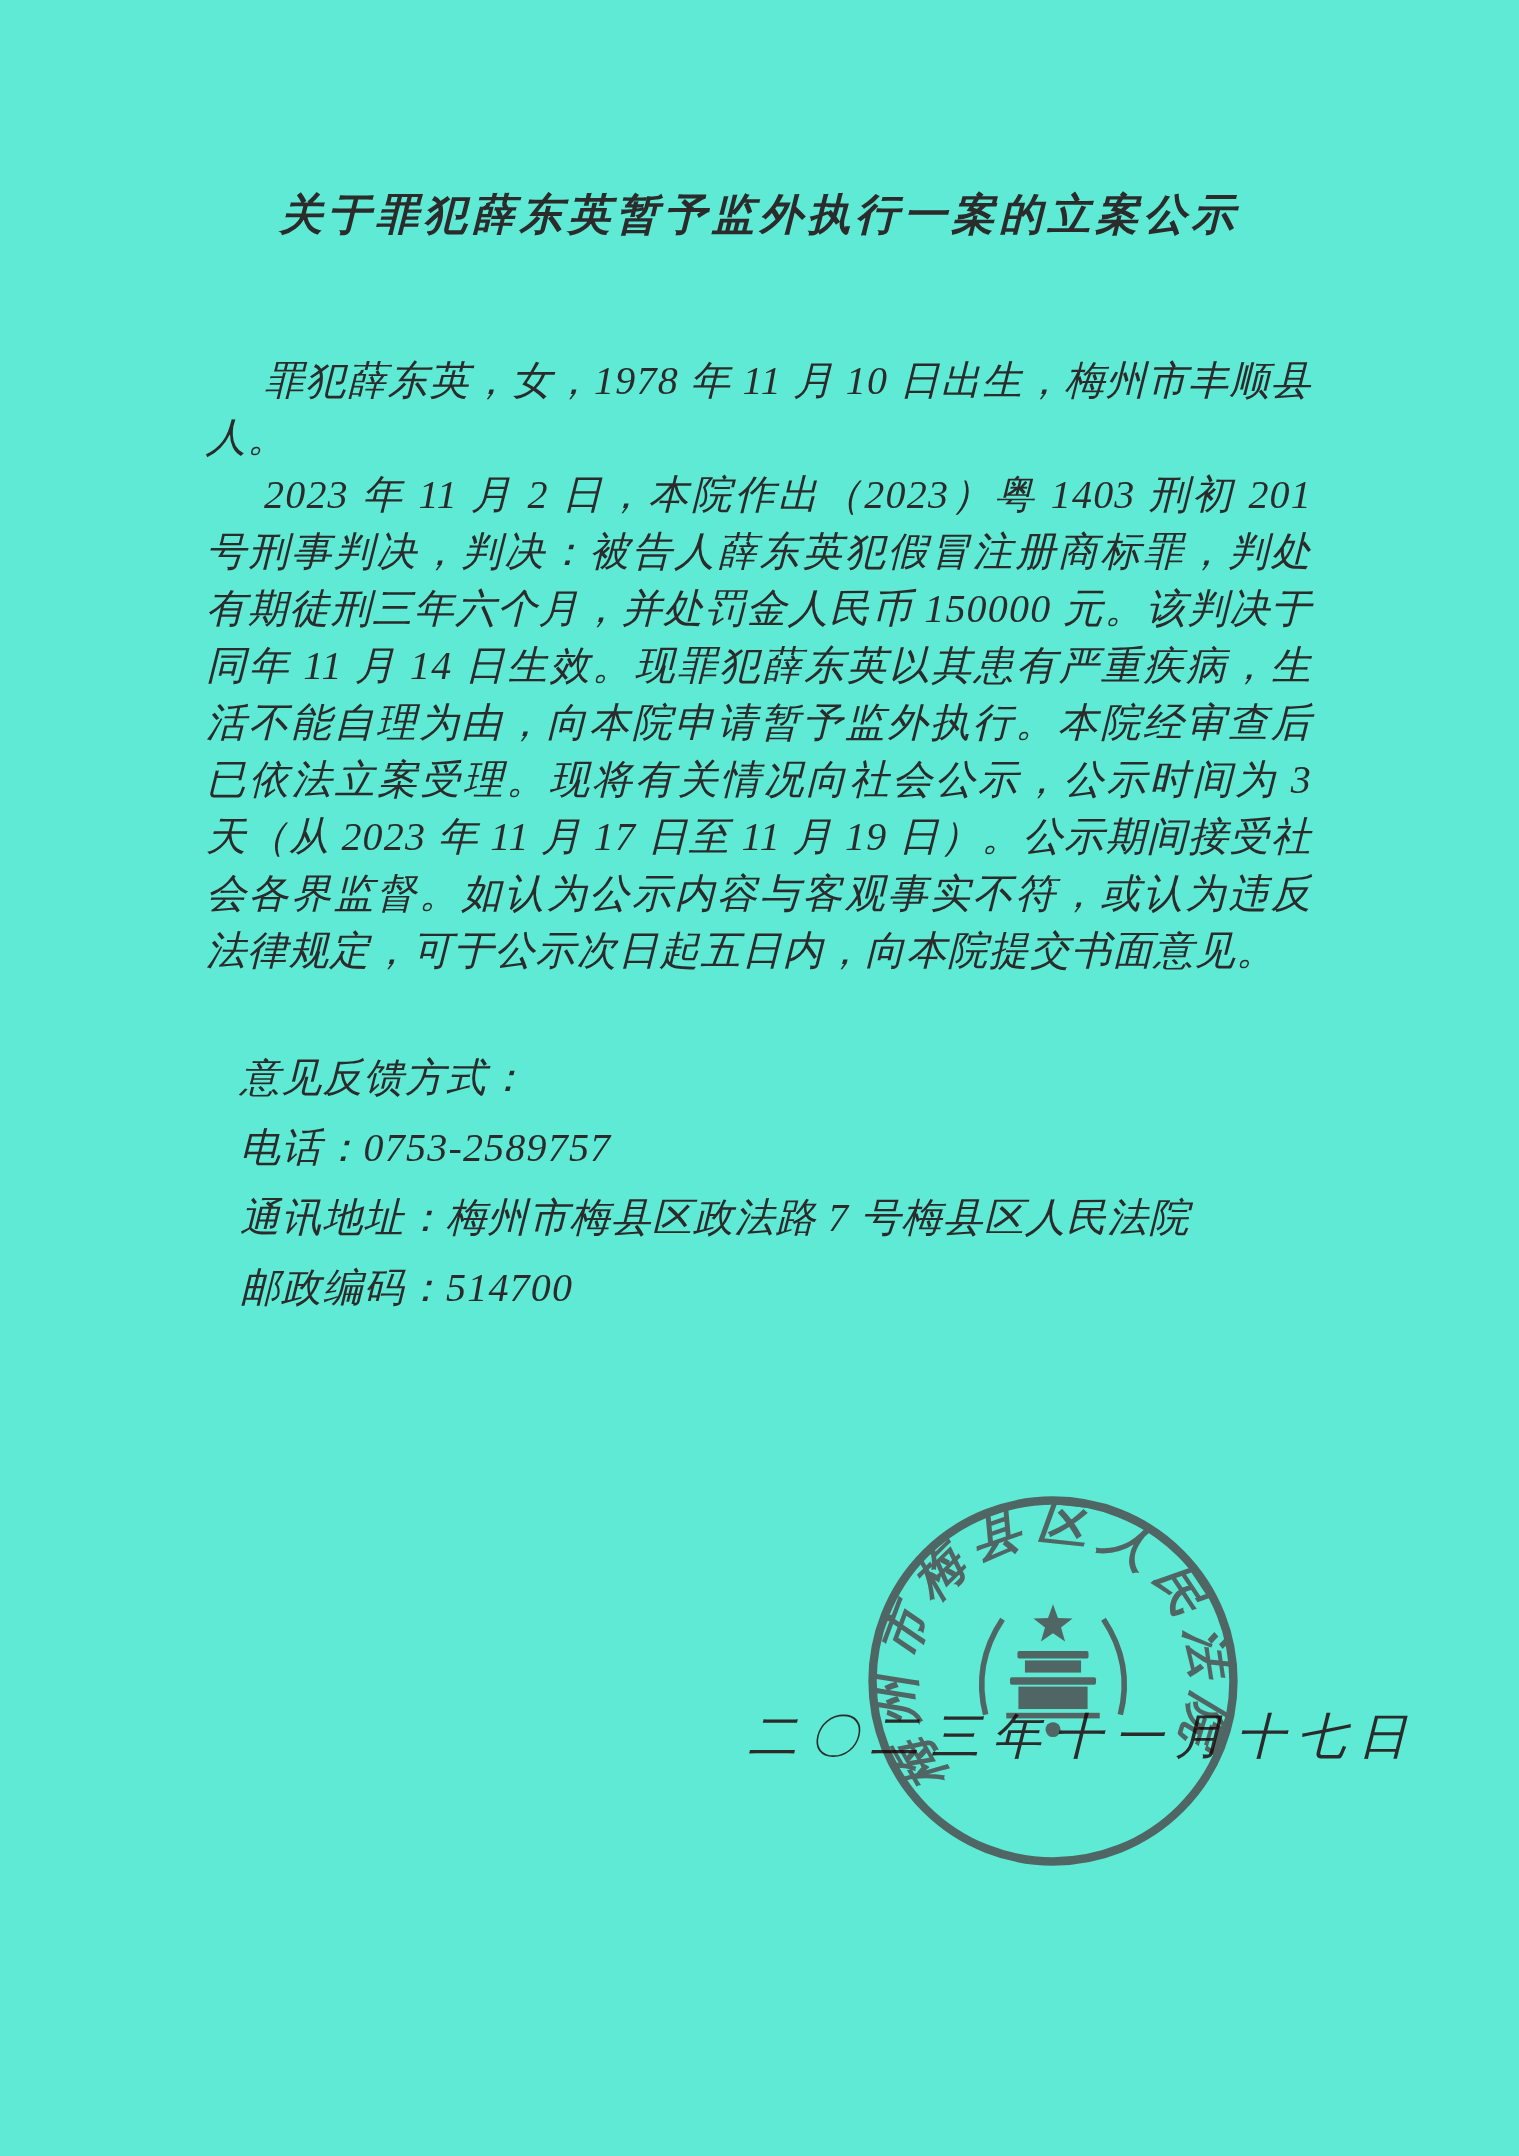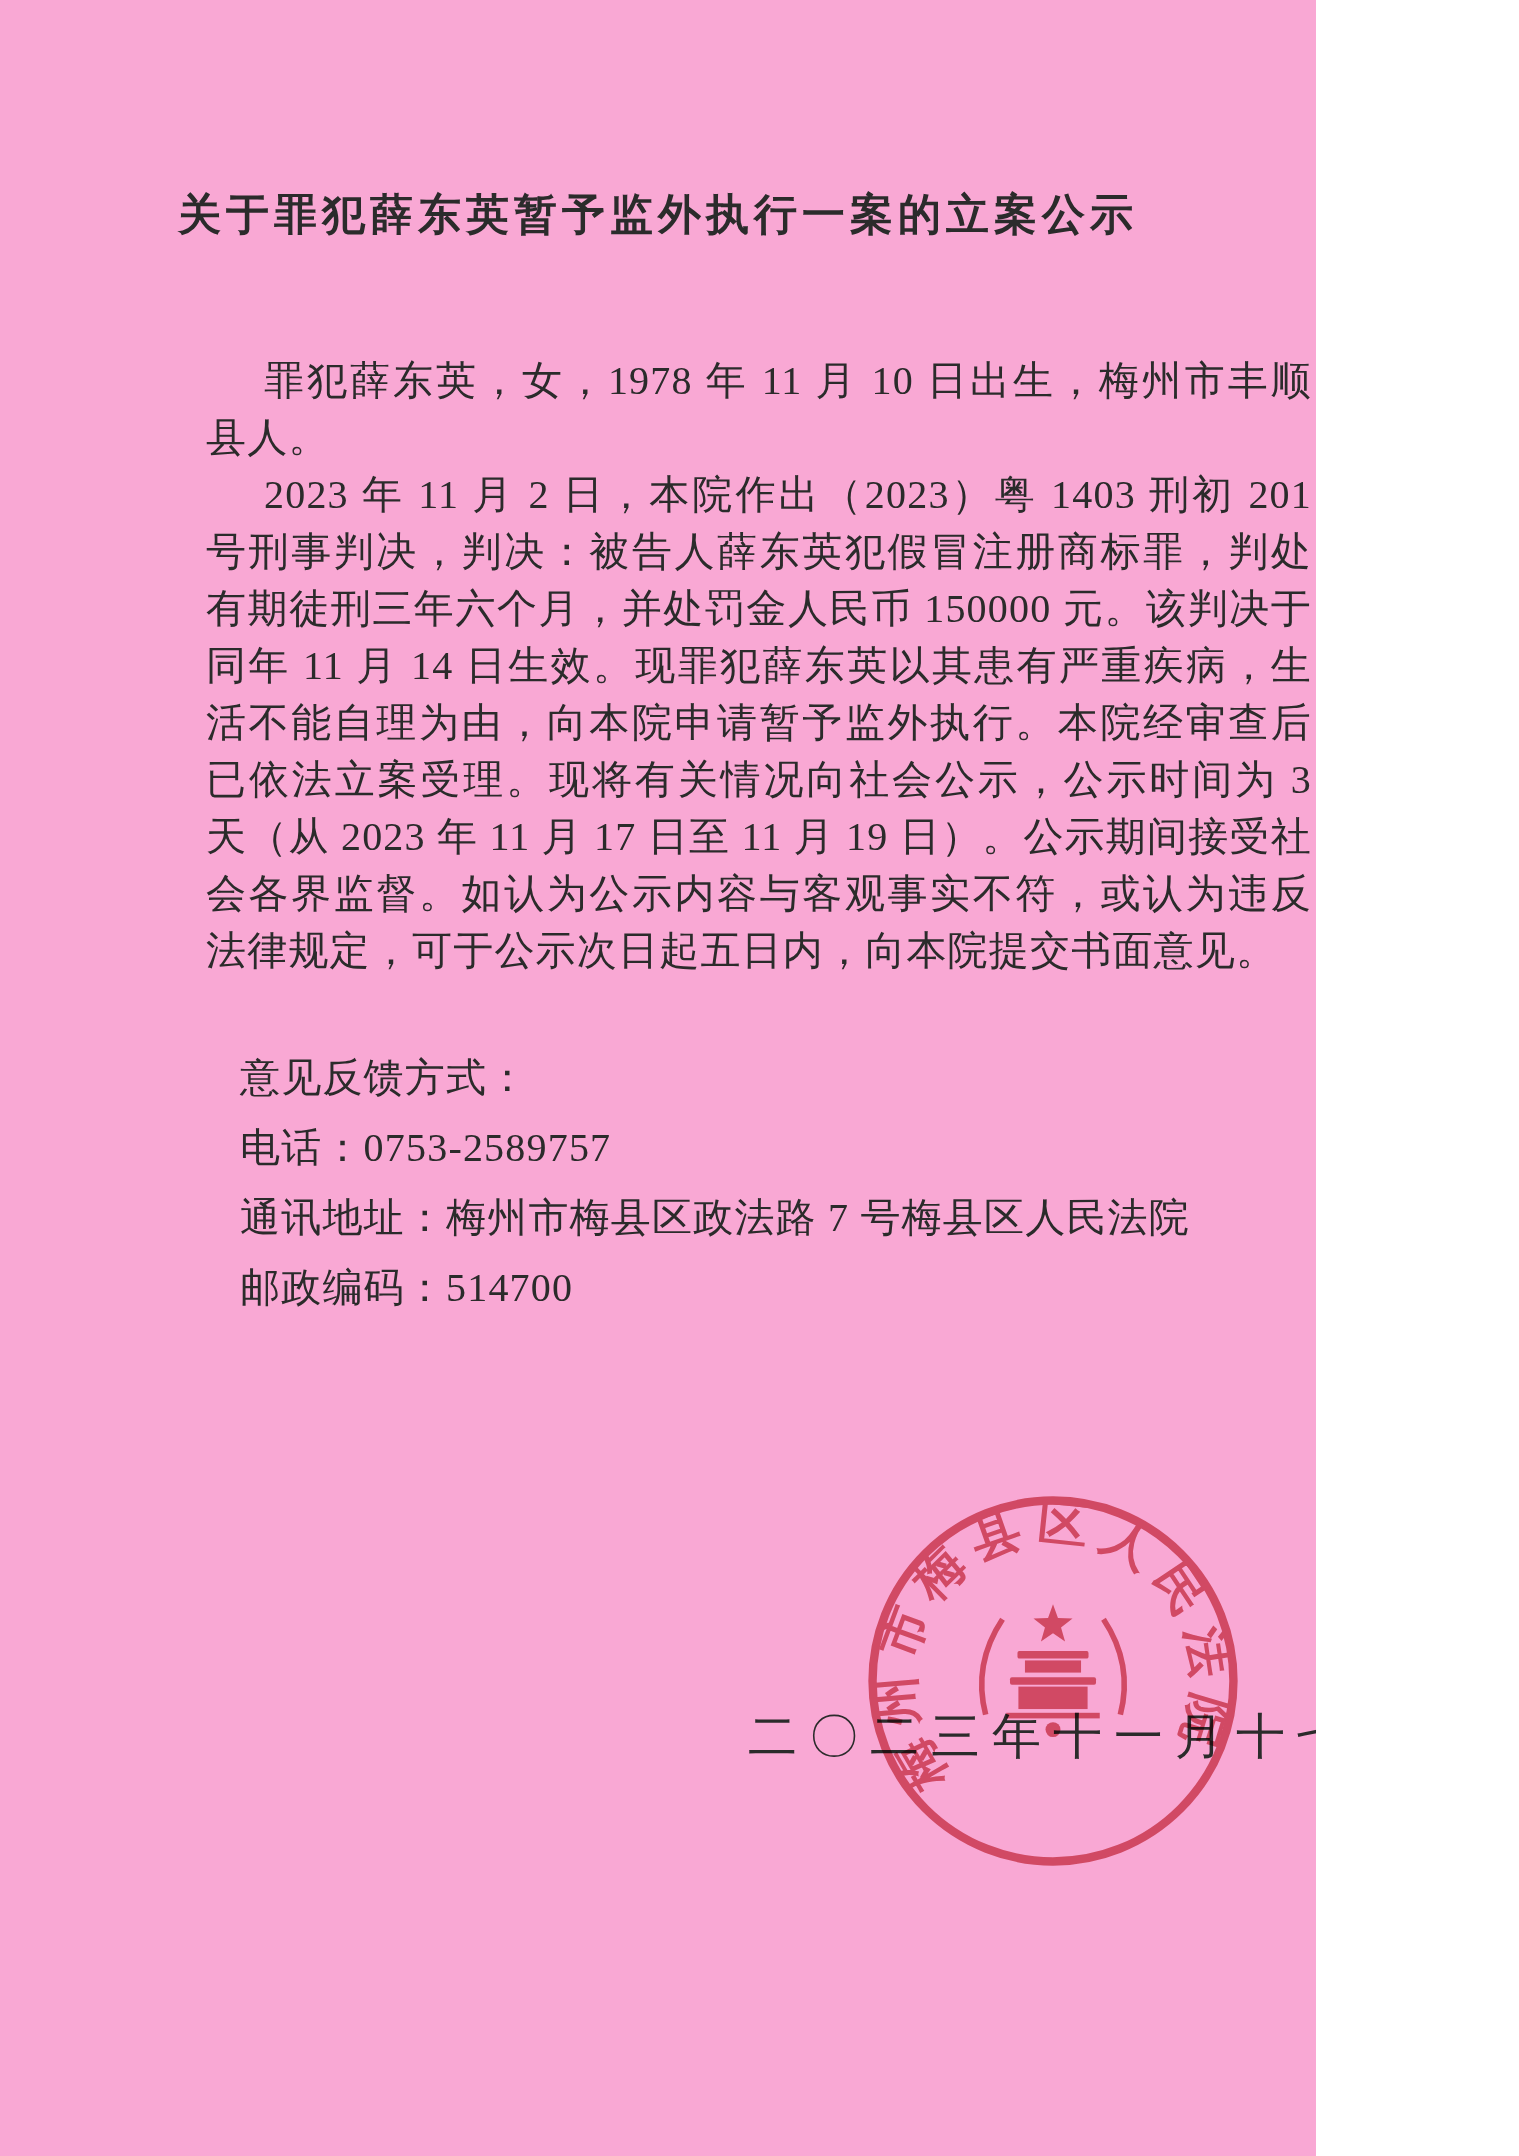--- a/index.html
+++ b/index.html
@@ -1,23 +1,24 @@
 <!DOCTYPE html>
 <html><head>
 <meta charset="utf-8">
 <style>
   html, body { margin: 0; padding: 0; background: #ffffff; }
   .page {
     position: relative;
-    width: 1316px;
+    width: 1519px;
     height: 2156px;
-    background: #f9a8d4;
+    background: #5eead4;
     overflow: hidden;
     font-family: "Liberation Serif", "DejaVu Serif", serif;
     color: #2b2b2b;
+    font-style: italic;
   }
   .doc-title {
     position: absolute;
     top: 186px;
     left: 0;
     width: 100%;
     margin: 0;
     text-align: center;
     font-size: 43px;
     font-weight: 700;

